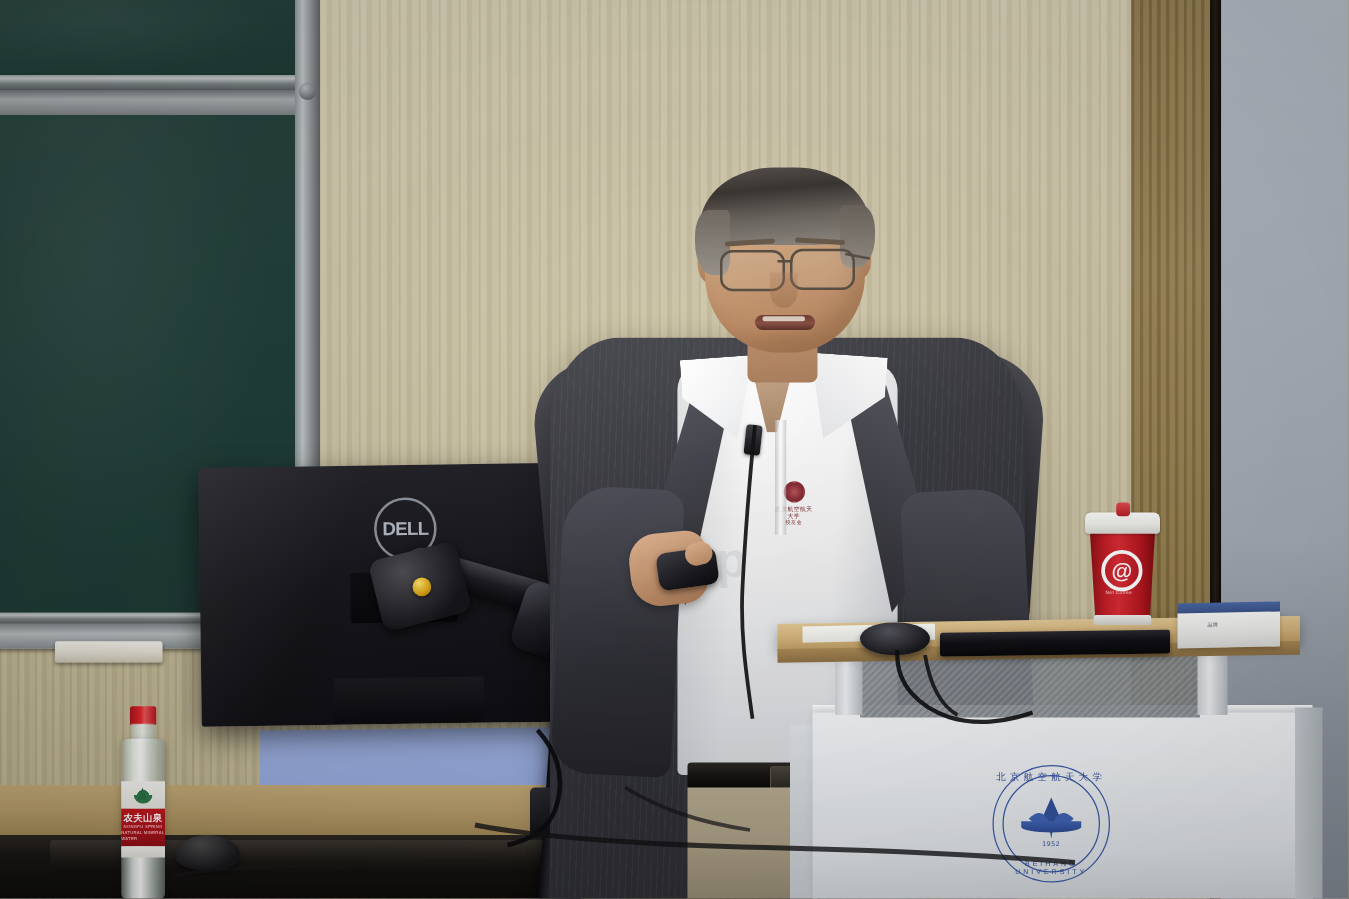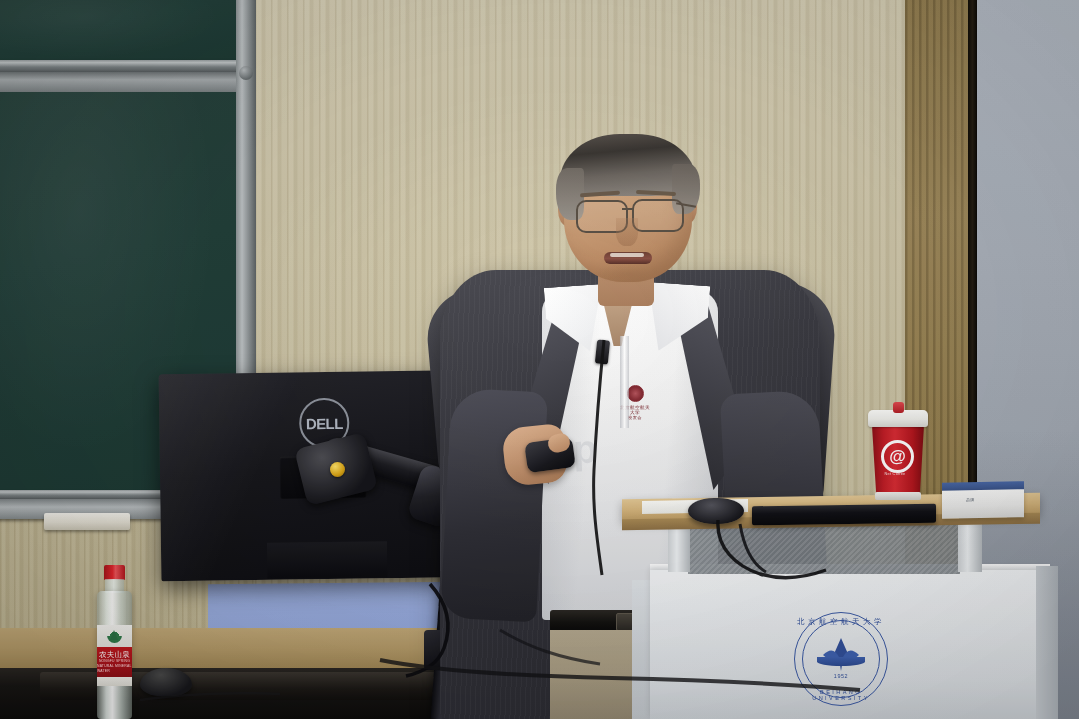--- a/index.html
+++ b/index.html
@@ -139,21 +139,21 @@
   .bottle-logo:after{
     content:"";position:absolute;left:3px;top:2px;width:0;height:0;
     border-left:4.5px solid transparent;border-right:4.5px solid transparent;
     border-bottom:10px solid #2a7043;
   }
   .bottle-label-red{
     position:absolute;left:5px;top:82px;width:35px;height:30px;
     background:linear-gradient(180deg,#c0171d 0%, #a8121a 60%, #8e0f16 100%);
     display:flex;flex-direction:column;align-items:center;justify-content:center;
   }
-  .bottle-cn{ color:#fff;font-size:7.5px;letter-spacing:.3px;line-height:8px;font-weight:normal;}
+  .bottle-cn{ color:#fff;font-size:7.5px;letter-spacing:.3px;line-height:8px;font-weight:bold;}
   .bottle-en{ color:#ffd9da;font-size:3.4px;letter-spacing:.2px;line-height:5px;}
   .bottle-label-bot{
     position:absolute;left:5px;top:112px;width:35px;height:9px;
     background:linear-gradient(180deg,#efeee9,#dedcd4);
   }
   .mouse{
     position:absolute;left:140px;top:668px;width:52px;height:28px;
     border-radius:50% 50% 42% 42%/60% 60% 40% 40%;
     background:radial-gradient(ellipse at 40% 25%, #4a4a4a, #16161a 72%);
     box-shadow:0 2px 4px rgba(0,0,0,.5);

